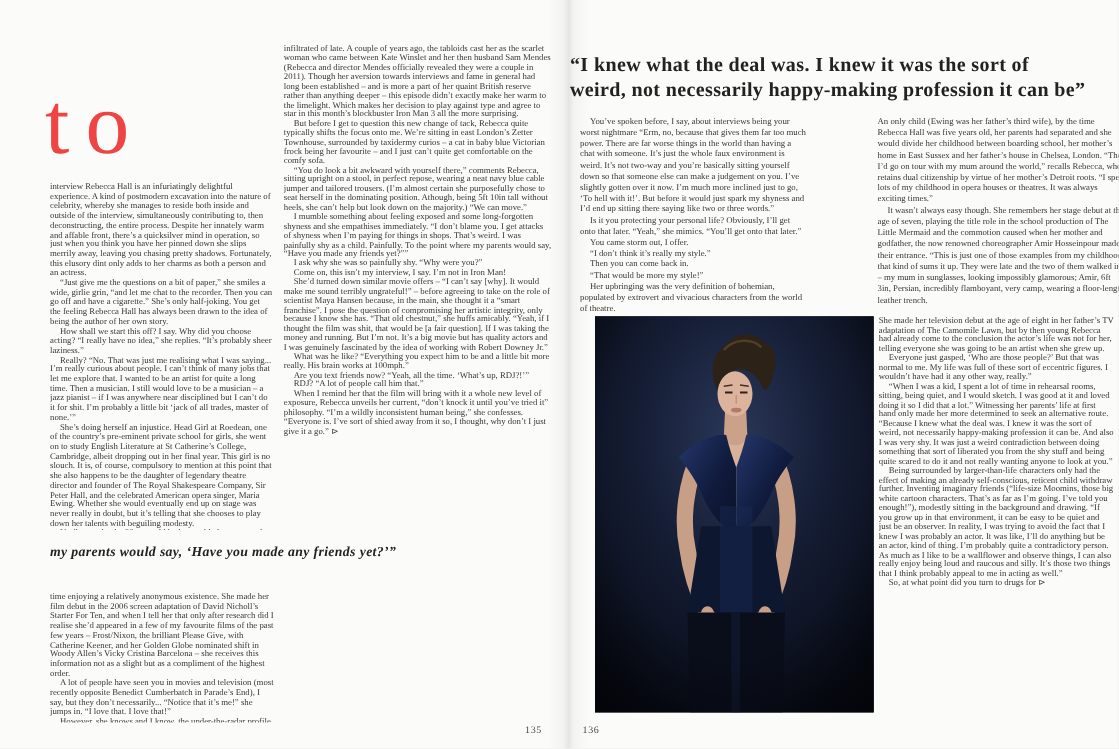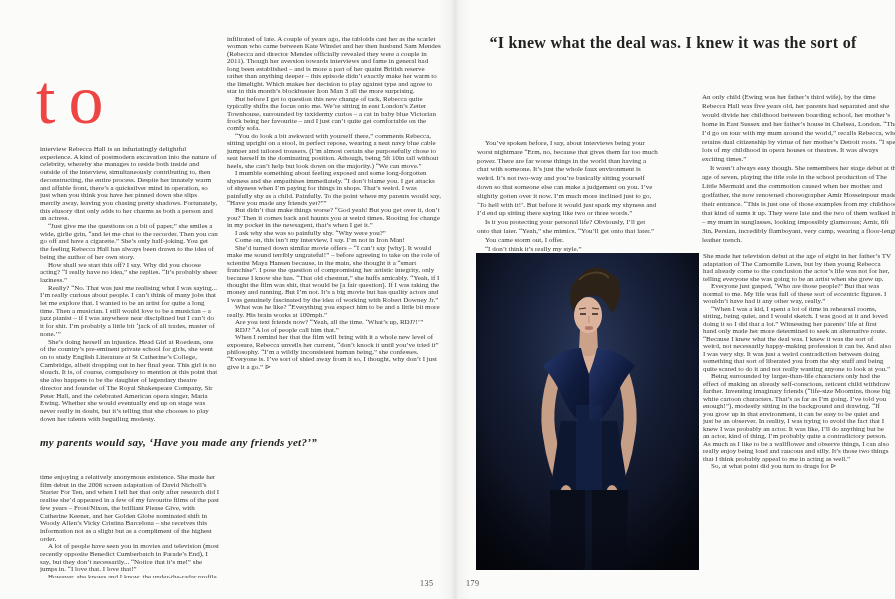--- a/index.html
+++ b/index.html
@@ -12,28 +12,28 @@
   .headline{position:absolute;left:36px;top:64px;font-family:"Liberation Serif",serif;
             font-size:70px;line-height:72px;font-weight:500;color:#ef4444;letter-spacing:13px;}
   
   .col{position:absolute;font-size:7px;line-height:7.7px;text-align:left;color:#38362f;overflow:hidden;}
   .col p{margin:0;}
   .col p + p{text-indent:8px;}
   .col.indent-first p:first-child{text-indent:8px;}
   .c-l1{left:40px;top:146px;width:178px;height:278px;}
   .c-l2{left:227px;top:36px;width:214px;height:388px;line-height:7.45px;}
   .c-l3{left:40px;top:474px;width:179px;height:104px;}
-  .c-r1{left:477px;top:93px;width:181px;height:162px;line-height:8.8px;margin-top:46px;}
+  .c-r1{left:464px;top:93px;width:181px;height:162px;line-height:8.8px;}
   .c-r2a{left:662px;top:93px;width:199px;height:160px;line-height:8.9px;margin-left:40px;}
   .c-r2b{left:703px;top:253px;width:188px;height:326px;line-height:7.5px;}
   
   .pullquote{position:absolute;font-family:"Liberation Serif",serif;font-weight:600;color:#222;
              font-size:16px;letter-spacing:0.3px;}
   .pq-left{left:40px;top:436px;width:410px;white-space:nowrap;font-size:11px;font-style:italic;}
-  .pq-right{left:456px;top:33px;width:434px;text-align:center;line-height:19.5px;}
+  .pq-right{left:456px;top:43px;width:434px;line-height:19.5px;}
   .pagenum{position:absolute;top:579px;font-size:8px;color:#4a4a46;letter-spacing:0.5px;}
   .pn-135{left:420px;}
   .pn-136{left:466px;}
   
   .photo{position:absolute;left:476px;top:253px;width:223px;height:317px;background:#0b101f;}
   .photo svg{display:block;width:223px;height:317px;}
 </style>
 </head>
 <body>
 
@@ -51,21 +51,20 @@
         <p>Really? “No. That was just me realising what I was saying... I’m really curious about people. I can’t think of many jobs that let me explore that. I wanted to be an artist for quite a long time. Then a musician. I still would love to be a musician – a jazz pianist – if I was anywhere near disciplined but I can’t do it for shit. I’m probably a little bit ‘jack of all trades, master of none.’”</p>
         <p>She’s doing herself an injustice. Head Girl at Roedean, one of the country’s pre-eminent private school for girls, she went on to study English Literature at St Catherine’s College, Cambridge, albeit dropping out in her final year. This girl is no slouch. It is, of course, compulsory to mention at this point that she also happens to be the daughter of legendary theatre director and founder of The Royal Shakespeare Company, Sir Peter Hall, and the celebrated American opera singer, Maria Ewing. Whether she would eventually end up on stage was never really in doubt, but it’s telling that she chooses to play down her talents with beguiling modesty.</p>
         <p>Until recently, the 32-year-old had assembled an extremely successful career in theatre and on camera, while at the same</p>
       </div>
 
     <div class="col c-l2">
         <p>infiltrated of late. A couple of years ago, the tabloids cast her as the scarlet woman who came between Kate Winslet and her then husband Sam Mendes (Rebecca and director Mendes officially revealed they were a couple in 2011). Though her aversion towards interviews and fame in general had long been established – and is more a part of her quaint British reserve rather than anything deeper – this episode didn’t exactly make her warm to the limelight. Which makes her decision to play against type and agree to star in this month’s blockbuster Iron Man 3 all the more surprising.</p>
         <p>But before I get to question this new change of tack, Rebecca quite typically shifts the focus onto me. We’re sitting in east London’s Zetter Townhouse, surrounded by taxidermy curios – a cat in baby blue Victorian frock being her favourite – and I just can’t quite get comfortable on the comfy sofa.</p>
         <p>“You do look a bit awkward with yourself there,” comments Rebecca, sitting upright on a stool, in perfect repose, wearing a neat navy blue cable jumper and tailored trousers. (I’m almost certain she purposefully chose to seat herself in the dominating position. Athough, being 5ft 10in tall without heels, she can’t help but look down on the majority.) “We can move.”</p>
         <p>I mumble something about feeling exposed and some long-forgotten shyness and she empathises immediately. “I don’t blame you. I get attacks of shyness when I’m paying for things in shops. That’s weird. I was painfully shy as a child. Painfully. To the point where my parents would say, “Have you made any friends yet?””</p>
-        <p>But didn’t that make things worse? “God yeah! But you get over it, don’t you? Then it comes back and haunts you at weird times. Rooting for change in my pocket in the newsagent, that’s when I get it.”</p>
         <p>I ask why she was so painfully shy. “Why were you?”</p>
         <p>Come on, this isn’t my interview, I say. I’m not in Iron Man!</p>
         <p>She’d turned down similar movie offers – “I can’t say [why]. It would make me sound terribly ungrateful!” – before agreeing to take on the role of scientist Maya Hansen because, in the main, she thought it a “smart franchise”. I pose the question of compromising her artistic integrity, only because I know she has. “That old chestnut,” she huffs amicably. “Yeah, if I thought the film was shit, that would be [a fair question]. If I was taking the money and running. But I’m not. It’s a big movie but has quality actors and I was genuinely fascinated by the idea of working with Robert Downey Jr.”</p>
         <p>What was he like? “Everything you expect him to be and a little bit more really. His brain works at 100mph.”</p>
         <p>Are you text friends now? “Yeah, all the time. ‘What’s up, RDJ?!’”</p>
         <p>RDJ? “A lot of people call him that.”</p>
         <p>When I remind her that the film will bring with it a whole new level of exposure, Rebecca unveils her current, “don’t knock it until you’ve tried it” philosophy. “I’m a wildly inconsistent human being,” she confesses. “Everyone is. I’ve sort of shied away from it so, I thought, why don’t I just give it a go.” ⊳</p>
       </div>
 
     <div class="pullquote pq-left">my parents would say, ‘Have you made any friends yet?’”</div>
@@ -75,20 +74,21 @@
         <p>A lot of people have seen you in movies and television (most recently opposite Benedict Cumberbatch in Parade’s End), I say, but they don’t necessarily... “Notice that it’s me!” she jumps in. “I love that. I love that!”</p>
         <p>However, she knows and I know, the under-the-radar profile she cherishes so dearly has, for very different reasons, been</p>
       </div>
 
     <div class="pagenum pn-135">135</div>
   </div>
 
   <div>
     <div class="pullquote pq-right">
       <div>“I knew what the deal was. I knew it was the sort of</div>
+      <div>weird, not necessarily happy-making profession it can be”</div>
     </div>
 
     <div class="col c-r1 indent-first">
         <p>You’ve spoken before, I say, about interviews being your worst nightmare “Erm, no, because that gives them far too much power. There are far worse things in the world than having a chat with someone. It’s just the whole faux environment is weird. It’s not two-way and you’re basically sitting yourself down so that someone else can make a judgement on you. I’ve slightly gotten over it now. I’m much more inclined just to go, ‘To hell with it!’. But before it would just spark my shyness and I’d end up sitting there saying like two or three words.”</p>
         <p>Is it you protecting your personal life? Obviously, I’ll get onto that later. “Yeah,” she mimics. “You’ll get onto that later.”</p>
         <p>You came storm out, I offer.</p>
         <p>“I don’t think it’s really my style.”</p>
         <p>Then you can come back in.</p>
         <p>“That would be more my style!”</p>
         <p>Her upbringing was the very definition of bohemian, populated by extrovert and vivacious characters from the world of theatre.</p>
@@ -155,16 +155,16 @@
 
         <ellipse cx="90" cy="241" rx="6" ry="9" fill="#c99f87"></ellipse>
         <ellipse cx="136" cy="241" rx="6" ry="9" fill="#c99f87"></ellipse>
 
         <path d="M74,237 L152,237 L150,317 L76,317 Z" fill="#0a0e1b"></path>
         <rect x="109" y="237" width="7" height="80" fill="#131c36" opacity="0.6"></rect>
         <rect width="223" height="317" fill="url(#vig)"></rect>
       </svg>
     </div>
 
-    <div class="pagenum pn-136">179</div>
+    <div class="pagenum pn-136">136</div>
   </div>
 
 </div>
 
 </body></html>

